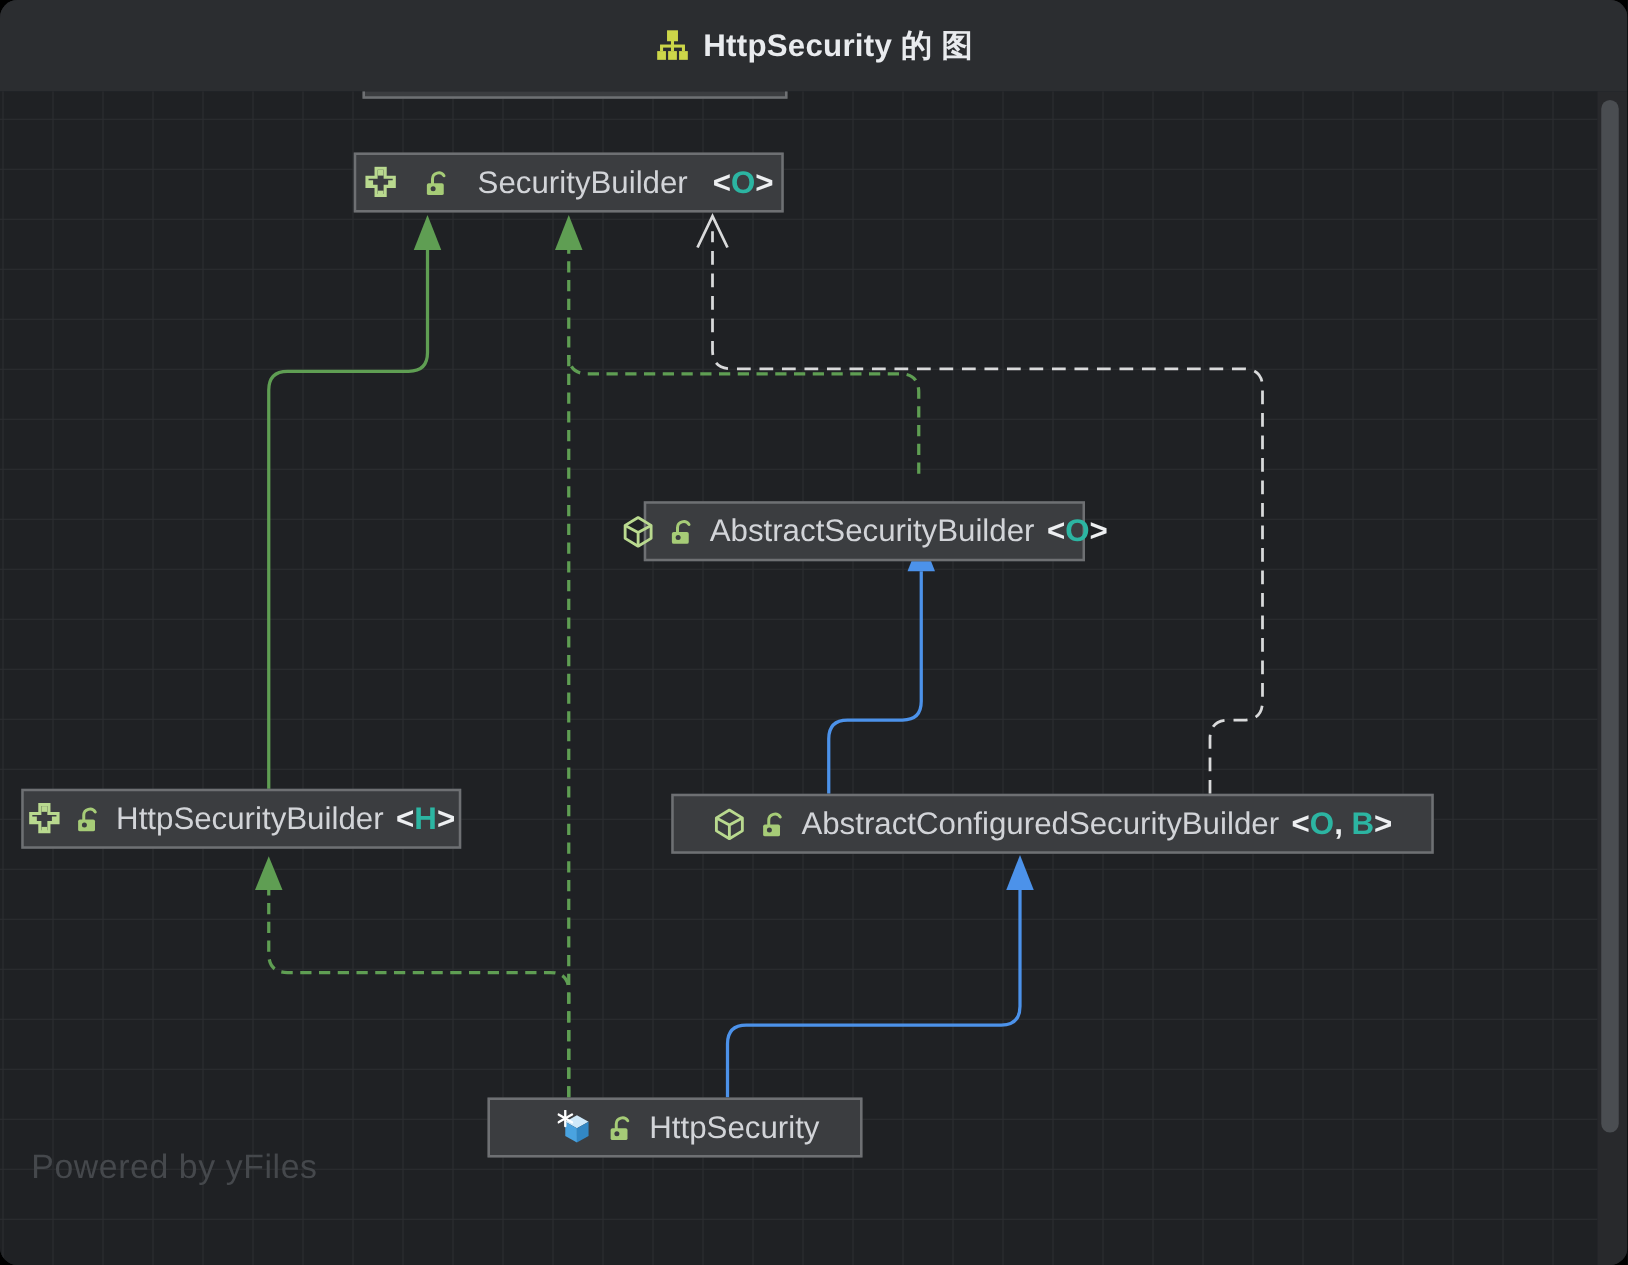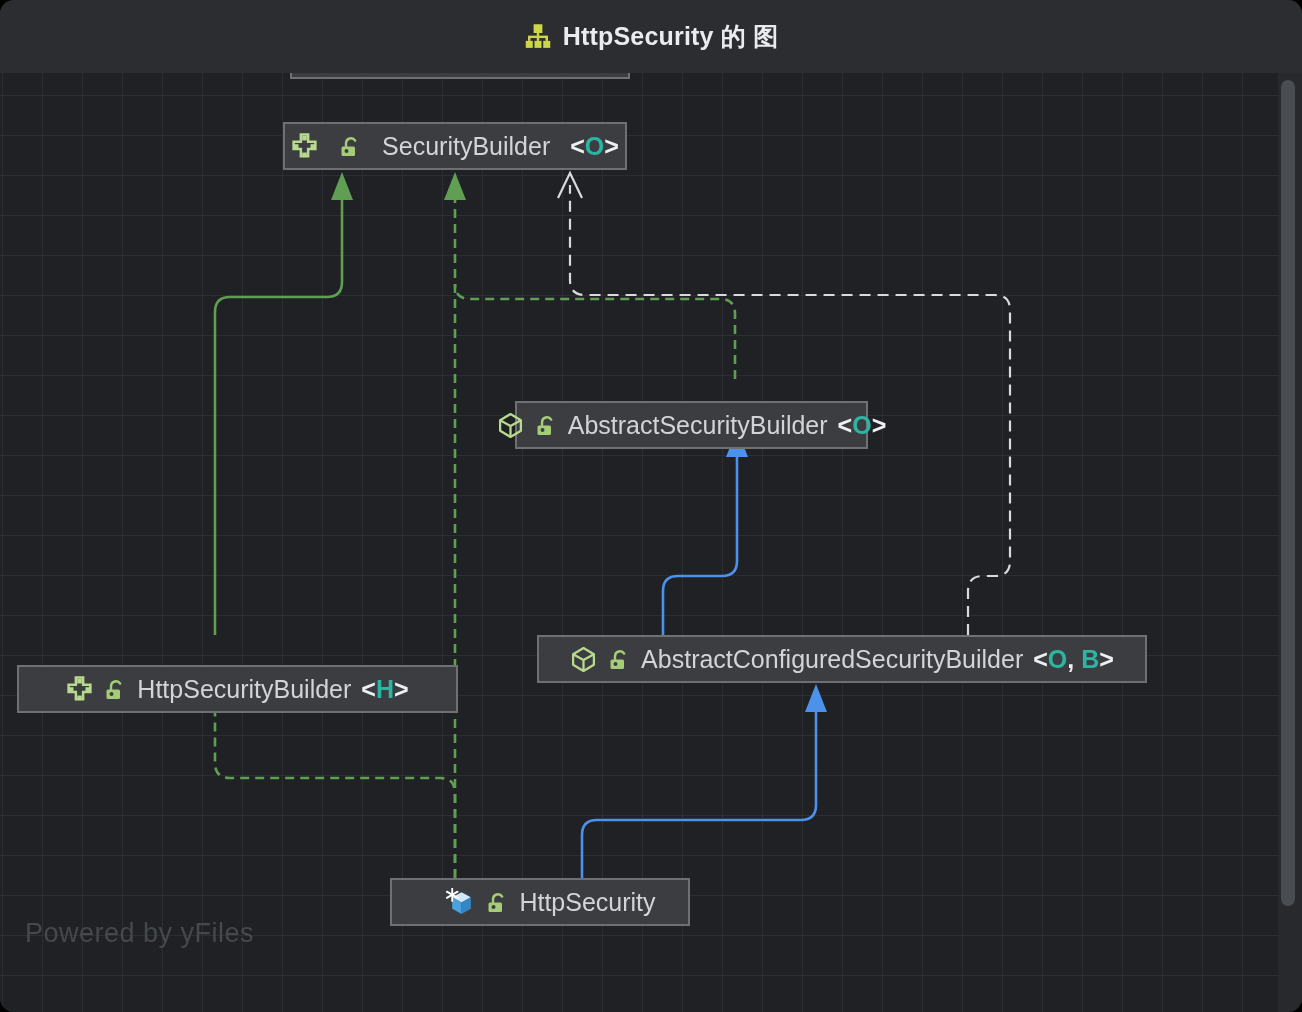--- a/index.html
+++ b/index.html
@@ -149,21 +149,21 @@
         <svg width="24" height="24" viewBox="0 0 24 24">
           <path d="M8,13 V9.2 A5,5 0 0 1 17.2,6.6" fill="none" stroke="#a6cc77" stroke-width="2.4" stroke-linecap="round"></path>
           <rect x="3.5" y="12.5" width="13.5" height="9.5" rx="1.5" fill="#a6cc77"></rect>
           <circle cx="8.5" cy="17" r="2" fill="#3b3d40"></circle>
         </svg>
       </span>
       <span class="nname">AbstractSecurityBuilder</span>
       <span class="ngen"><span class="punct">&lt;</span><span class="tparam">O</span><span class="punct">&gt;</span></span>
     </div>
 
-    <div class="node" style="left:17px;top:592px;width:441px;">
+    <div class="node" style="left:17px;top:558px;width:352px;">
       <span class="nicon">
         <svg width="27" height="27" viewBox="0 0 26 26">
           <path d="M9.5,1.5 h7 v7 h7 v7 h-7 v7 h-7 v-7 h-7 v-7 h7 z" fill="none" stroke="#b9d98f" stroke-width="2.4"></path>
           <rect x="10.8" y="2.8" width="4.4" height="4.4" fill="#b9d98f"></rect>
           <rect x="2.8" y="10.8" width="4.4" height="4.4" fill="#b9d98f"></rect>
           <rect x="18.8" y="10.8" width="4.4" height="4.4" fill="#b9d98f"></rect>
           <rect x="10.8" y="18.8" width="4.4" height="4.4" fill="#b9d98f"></rect>
         </svg>
       </span>
       <span class="nicon">

